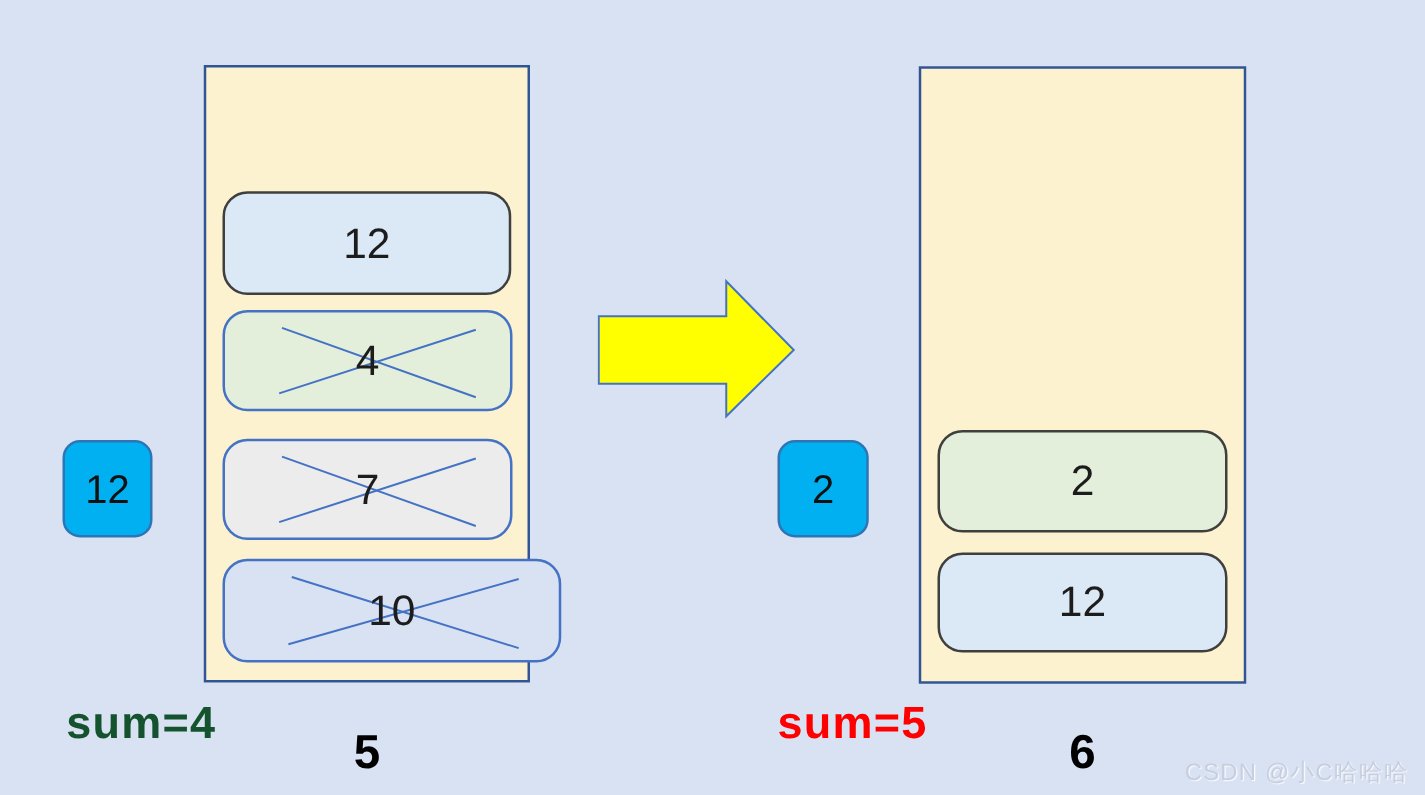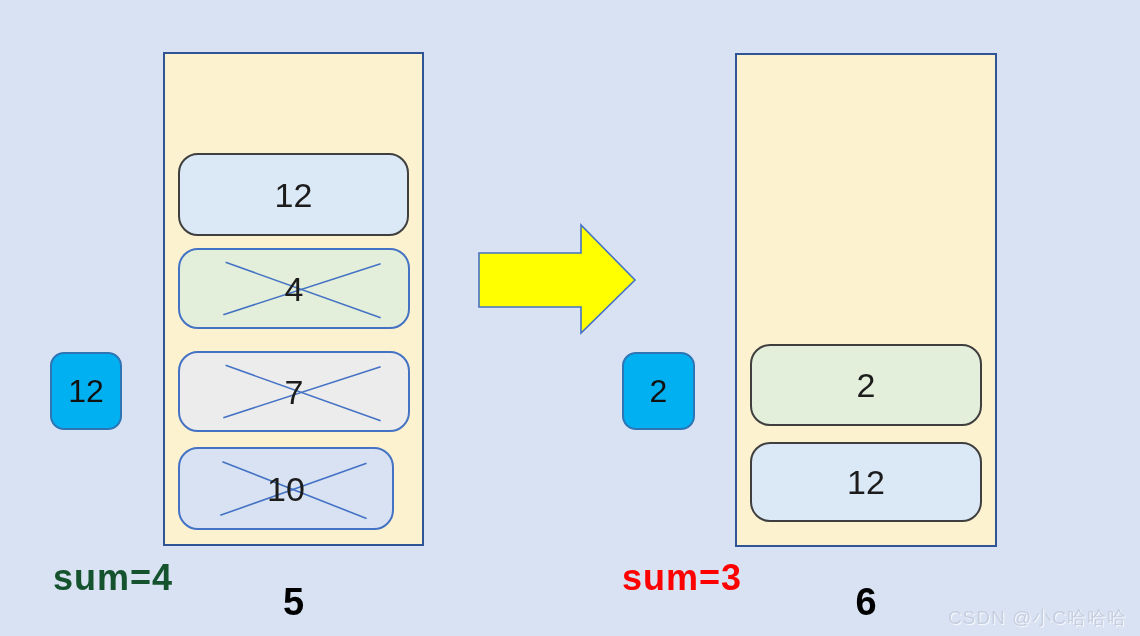--- a/index.html
+++ b/index.html
@@ -31,21 +31,21 @@
   }
   .cross{
     position:absolute;left:0;top:0;width:100%;height:100%;
     z-index:1;
   }
   .cross line{stroke-width:1.6;vector-effect:non-scaling-stroke;}
   
   .lbox0{left:178px;top:153px;width:231px;height:83px;}
   .lbox1{left:178px;top:248px;width:232px;height:81px;}
   .lbox2{left:178px;top:351px;width:232px;height:81px;}
-  .lbox3{left:178px;top:447px;width:216px;height:83px;}
+  .lbox3{left:178px;top:447px;width:271px;height:83px;}
   
   .rbox0{left:750px;top:344px;width:232px;height:82px;}
   .rbox1{left:750px;top:442px;width:232px;height:80px;}
   .badge{
     position:absolute;
     box-sizing:border-box;
     border-radius:14px;
     border:2px solid #2e75b6;
     display:flex;align-items:center;justify-content:center;
     font-size:32px;color:#111;
@@ -129,18 +129,18 @@
     <span class="value">2</span>
   </div>
 
   <div class="stack-box rbox1" style="background-color: rgb(219, 232, 245); border-color: rgb(63, 63, 63);">
     <span class="value">12</span>
   </div>
 
   <div class="sum-label left" style="color: #14532d;">sum=4</div>
   <div class="index-label left" style="color: rgb(0, 0, 0);">5</div>
 
-  <div class="sum-label right" style="color: rgb(254, 0, 0);">sum=3</div>
+  <div class="sum-label right" style="color: rgb(254, 0, 0);">sum=5</div>
   <div class="index-label right" style="color: rgb(0, 0, 0);">6</div>
 
   <div class="watermark" style="color: rgb(198, 206, 223);">CSDN @小C哈哈哈</div>
 
 </div>
 
 </body></html>

